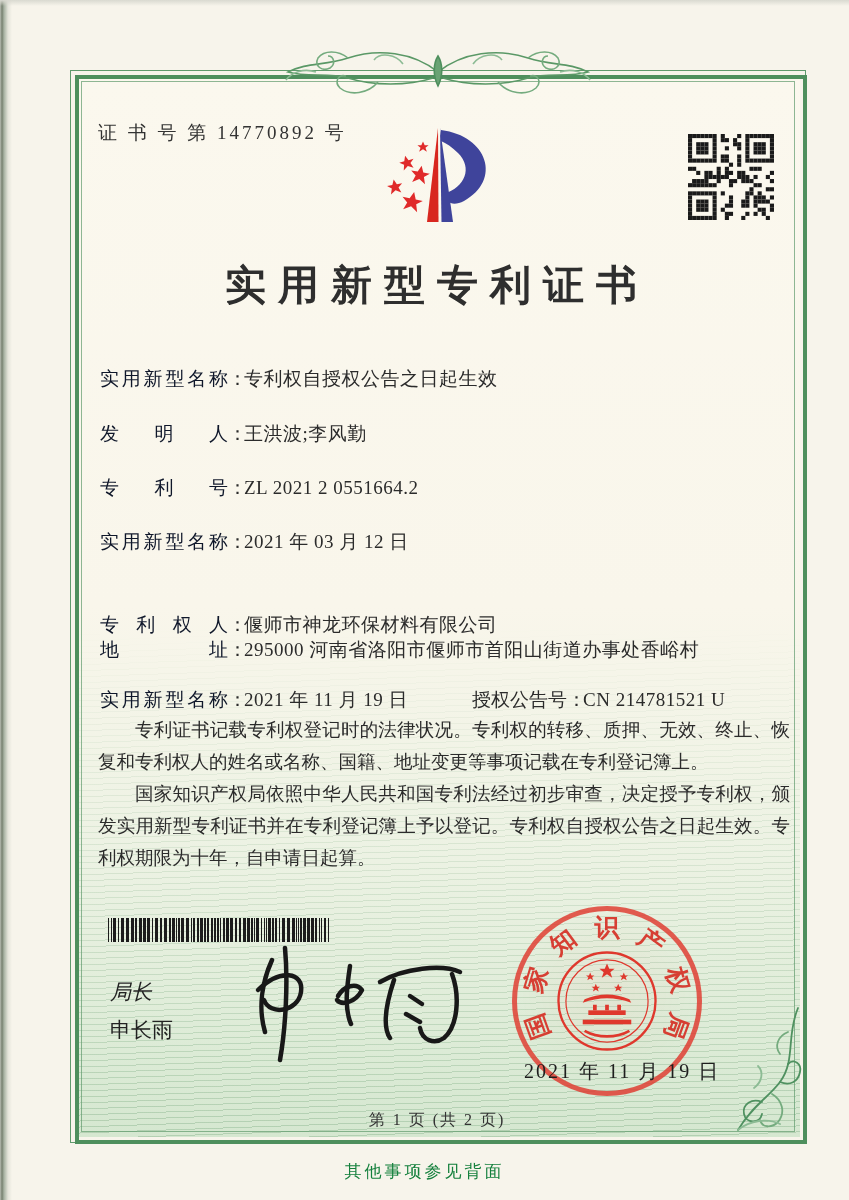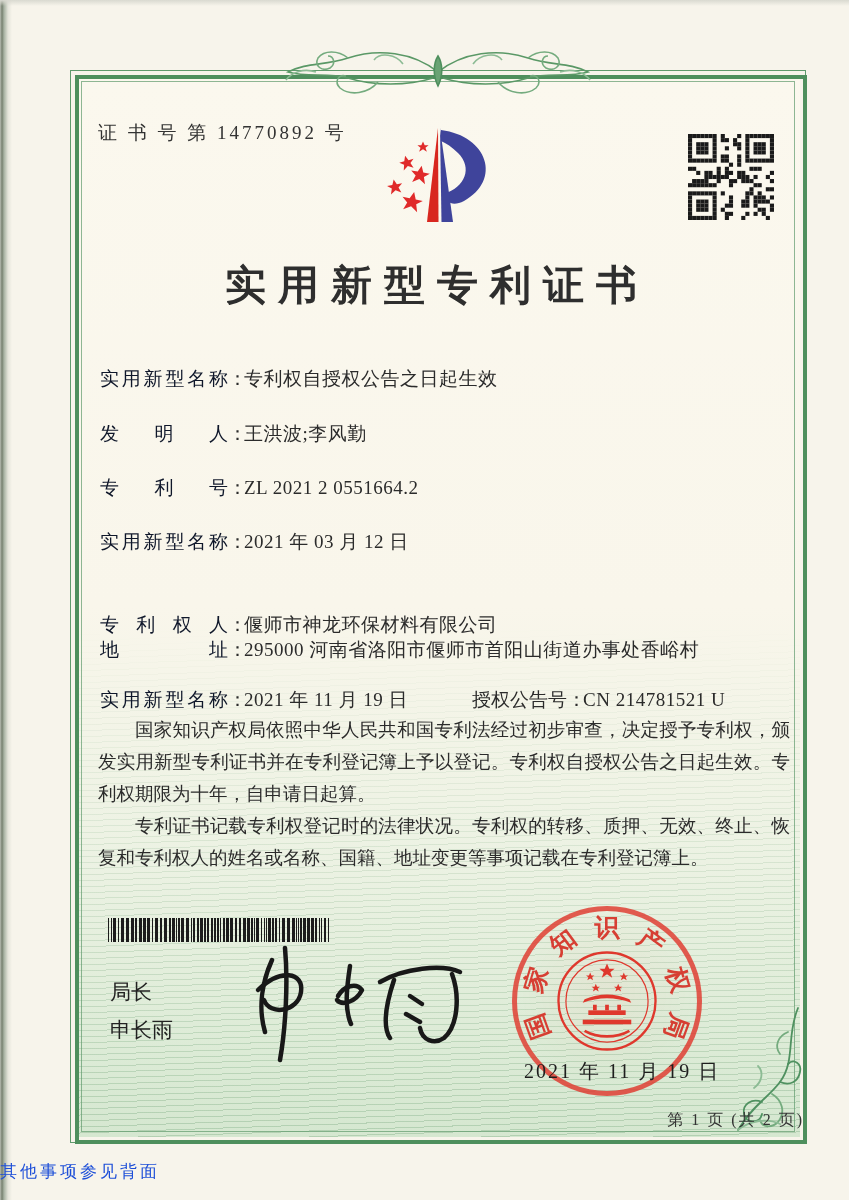--- a/index.html
+++ b/index.html
@@ -41,33 +41,33 @@
   .f-value{letter-spacing:.5px;}
   .pair2{position:absolute;left:328px;top:0;margin-left:44px;}
   .pair2 .f-label2{display:inline-block;}
 
   
   .paras{left:98px;top:714px;width:692px;font-size:18.5px;line-height:32px;text-align:justify;}
   .paras p{margin:0;text-indent:2em;}
 
   
   .barcode{left:108px;top:918px;}
-  .chief-title{left:110px;top:978px;font-family:"Liberation Sans","DejaVu Sans",sans-serif;font-size:21px;color:#222;}
+  .chief-title{left:110px;top:978px;font-family:"Liberation Sans","DejaVu Sans",sans-serif;font-size:21px;color:#222;font-style:italic;}
   .chief-name{left:110px;top:1016px;font-family:Liberation Mono, monospace;font-size:21px;color:#222;}
   .signature{left:238px;top:938px;}
 
   .seal{left:512px;top:906px;width:190px;height:190px;border-radius:50%;
     border:5px solid rgba(223,56,45,.82);box-sizing:border-box;
     background:radial-gradient(circle at 50% 45%,rgba(255,120,100,.06),rgba(255,255,255,0) 70%);}
   .seal-char{position:absolute;left:50%;top:50%;font-size:25px;font-weight:700;color:rgba(214,48,37,.92);}
   .seal-emblem{position:absolute;left:50%;top:50%;transform:translate(-50%,-50%);}
   .seal-date{left:524px;top:1058px;font-size:20px;letter-spacing:2px;color:#1e1e1e;}
 
-  .footer-page{left:70px;top:1110px;width:734px;text-align:right;font-size:16px;letter-spacing:2px;color:#333;}
-  .back-note{left:0;top:1160px;width:849px;text-align:left;font-size:17px;letter-spacing:3px;color:#1d4ed8;}
+  .footer-page{left:70px;top:1110px;width:734px;text-align:center;font-size:16px;letter-spacing:2px;color:#333;}
+  .back-note{left:0;top:1160px;width:849px;text-align:center;font-size:17px;letter-spacing:3px;color:#15803d;}
 </style>
 </head>
 <body>
 
 <div class="abs scan-edge-left"></div>
 <div class="abs scan-edge-top"></div>
 
 <div class="abs frame-bg"></div>
 <div class="abs waves"></div>
 <div class="abs frame-outer"></div>
@@ -347,22 +347,22 @@
   <span class="f-label">地址</span><span class="f-colon">：</span><span class="f-value">295000 河南省洛阳市偃师市首阳山街道办事处香峪村</span>
 </div>
 <div class="abs field-row" style="top:687px">
   <span class="f-label">实用新型名称</span><span class="f-colon">：</span><span class="f-value">2021 年 11 月 19 日</span>
   <span class="pair2">
     <span class="f-label2">授权公告号</span><span class="f-colon">：</span><span class="f-value">CN 214781521 U</span>
   </span>
 </div>
 
 <div class="abs paras">
+  <p>专利证书记载专利权登记时的法律状况。专利权的转移、质押、无效、终止、恢复和专利权人的姓名或名称、国籍、地址变更等事项记载在专利登记簿上。</p>
   <p>国家知识产权局依照中华人民共和国专利法经过初步审查，决定授予专利权，颁发实用新型专利证书并在专利登记簿上予以登记。专利权自授权公告之日起生效。专利权期限为十年，自申请日起算。</p>
-  <p>专利证书记载专利权登记时的法律状况。专利权的转移、质押、无效、终止、恢复和专利权人的姓名或名称、国籍、地址变更等事项记载在专利登记簿上。</p>
 </div>
 
 <svg class="barcode abs" id="barcode-svg" width="226" height="24" viewBox="0 0 226 24">
     <rect x="0" y="0" width="1" height="24" fill="#1c1c1c"></rect>
     <rect x="3" y="0" width="1" height="24" fill="#1c1c1c"></rect>
     <rect x="5" y="0" width="3" height="24" fill="#1c1c1c"></rect>
     <rect x="10" y="0" width="1" height="24" fill="#1c1c1c"></rect>
     <rect x="13" y="0" width="3" height="24" fill="#1c1c1c"></rect>
     <rect x="18" y="0" width="3" height="24" fill="#1c1c1c"></rect>
     <rect x="23" y="0" width="3" height="24" fill="#1c1c1c"></rect>

